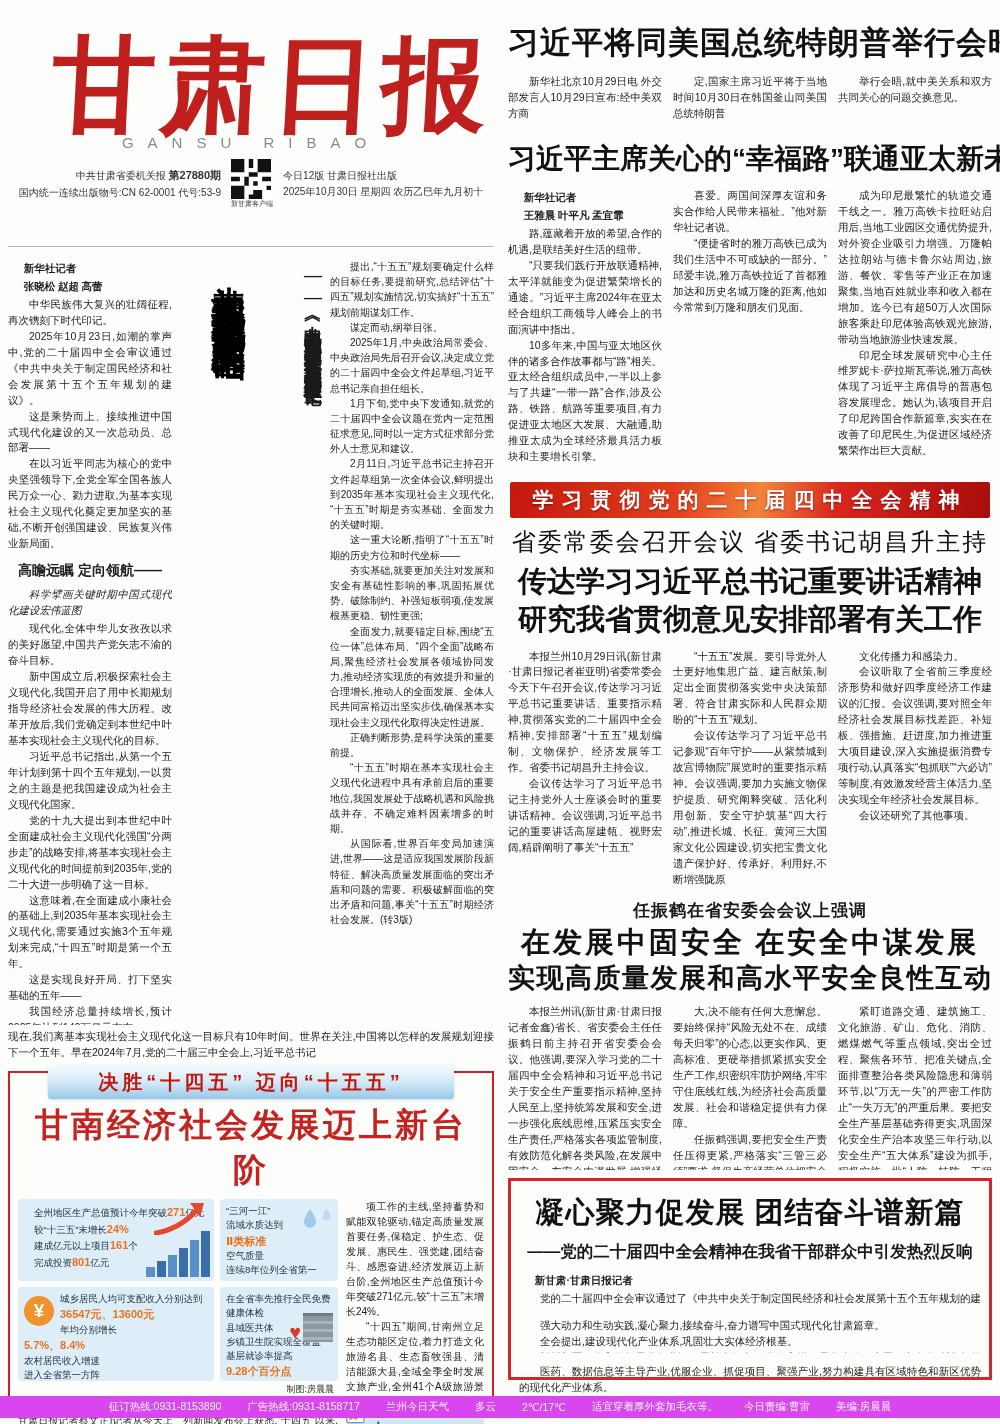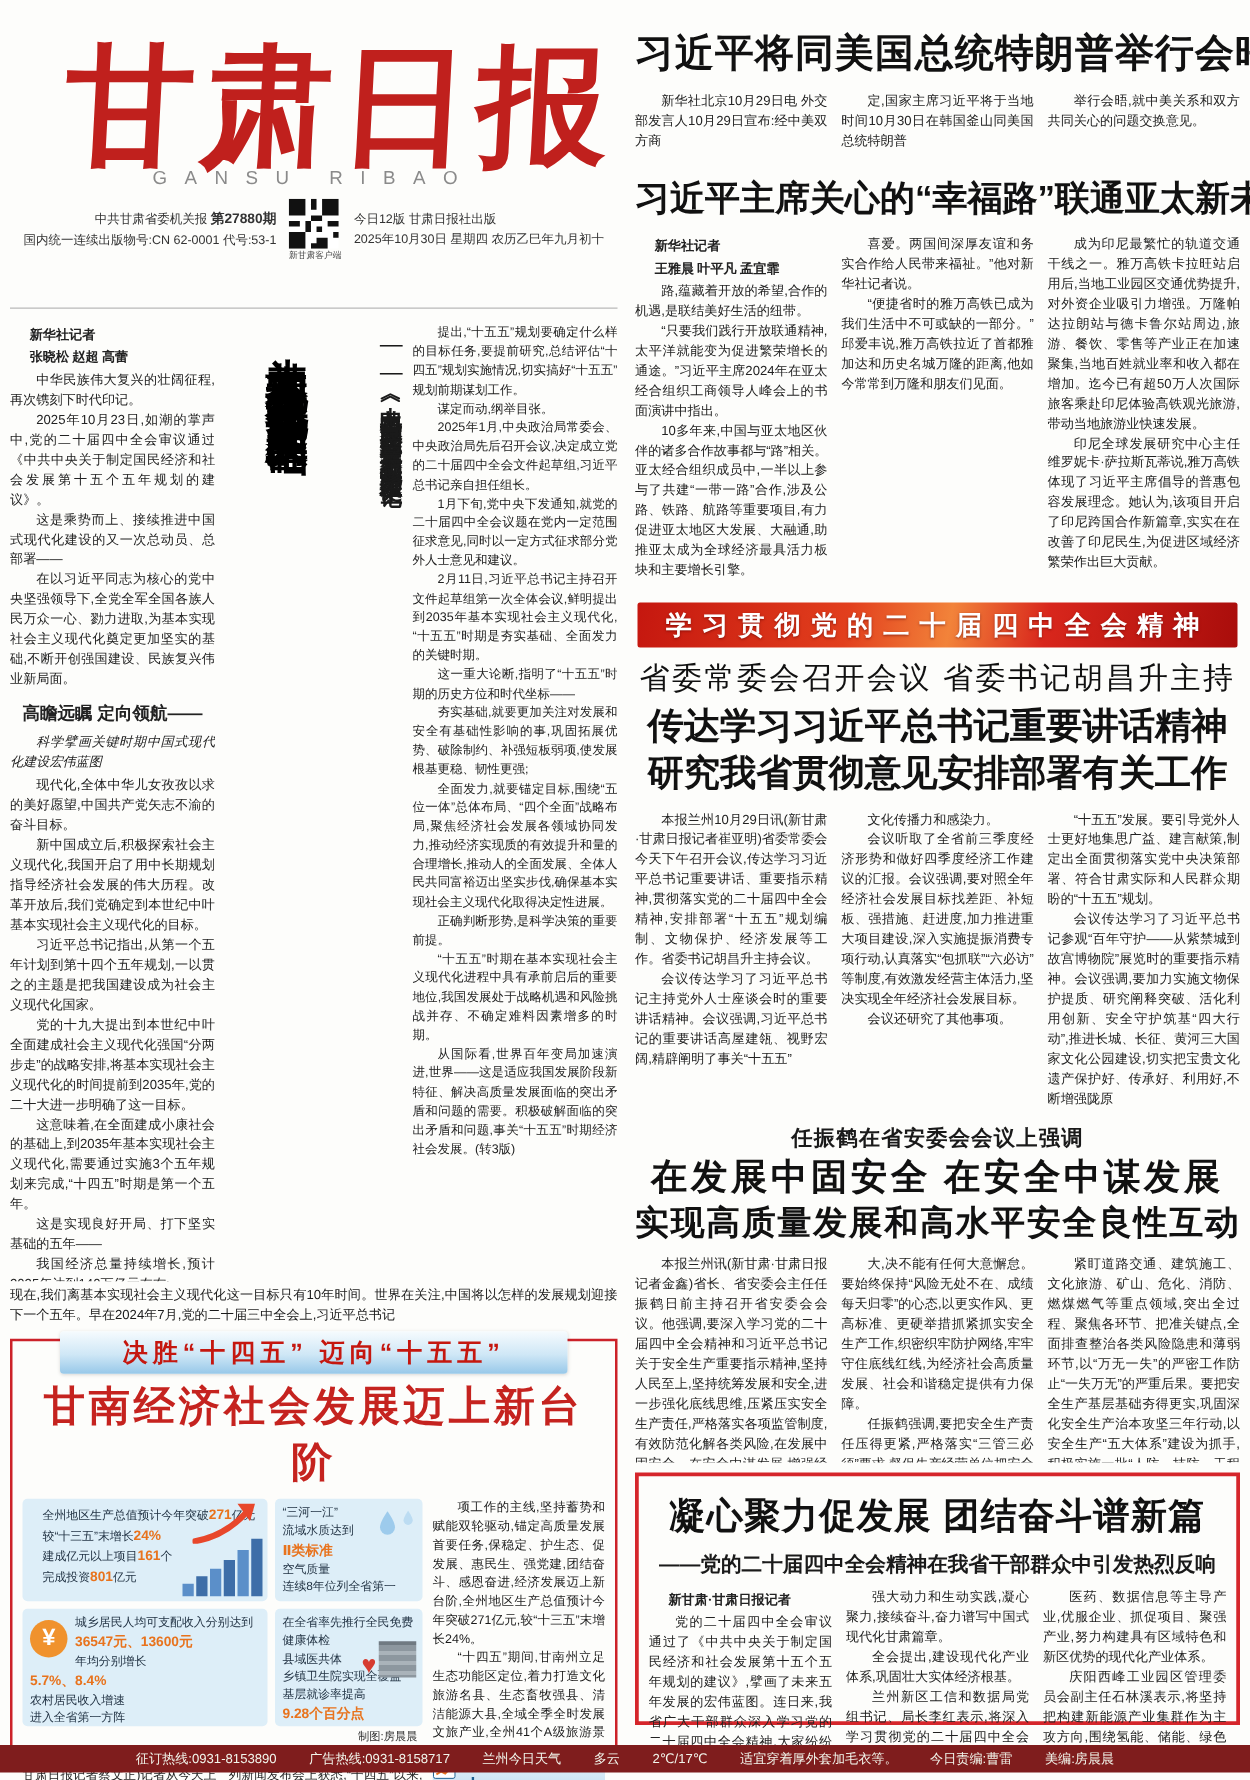--- a/index.html
+++ b/index.html
@@ -42,21 +42,21 @@
   .body-swcw{height:240px;}
   .kicker2{text-align:center;font-size:17px;font-weight:bold;margin:10px 0 2px;letter-spacing:1px;}
   .h-rzh{font-family:"Liberation Serif","DejaVu Serif",serif;font-weight:900;font-size:29px;letter-spacing:3px;line-height:1.3;margin:2px 0 8px;}
   .h-rzh .l2{font-size:27px;letter-spacing:1.5px;}
   .body-rzh{height:166px;}
 
   
   .nxjl{border:3px solid #d5262b;margin-top:8px;padding:8px 8px 6px;height:182px;}
   .h-nxjl{font-size:29px;letter-spacing:1px;margin:4px 0 8px;}
   .sub-nxjl{text-align:center;font-weight:bold;font-size:16.5px;margin:0 0 8px;}
-  .body-nxjl{height:128px;}
+  .body-nxjl{height:128px;flex-direction:column;}
 
   
   .leftart{display:flex;gap:8px;height:766px;margin-top:12px;overflow:hidden;}
   .lcol1{width:186px;}
   .lcol2{width:158px;font-size:10px;}
   .vhead{width:64px;writing-mode:vertical-rl;text-orientation:upright;font-weight:900;font-size:34px;
     letter-spacing:3px;color:#000;line-height:1;margin:0 2px;}
   .vsub{width:66px;writing-mode:vertical-rl;text-orientation:upright;font-weight:bold;font-size:18px;
     font-family:"Liberation Serif","DejaVu Serif",serif;letter-spacing:2px;line-height:1.1;padding-top:6px;}
   .lbottom{font-size:10.5px;line-height:1.5;text-align:justify;margin-top:4px;height:32px;overflow:hidden;}
@@ -84,39 +84,39 @@
   .bldg{width:30px;height:26px;background:repeating-linear-gradient(180deg,#8d979f 0 5px,#aab3ba 5px 8px);border-top:3px solid #707a82;}
   .gn-credit{text-align:right;font-size:9px;color:#333;margin:2px 4px 2px 0;font-weight:normal;}
   .gn-bottom{display:flex;gap:10px;margin-top:2px;}
   .gn-bottom .col{font-size:10px;}
   .gn-right{width:152px;font-size:10px;line-height:1.5;text-align:justify;overflow:hidden;}
   .gn-right .p{margin:0;text-indent:2em;}
   .badge{margin-top:6px;height:34px;background:linear-gradient(180deg,#eaf5fc,#c3def1);border-radius:4px;
     display:flex;align-items:center;justify-content:center;gap:6px;color:#1b5e8f;font-weight:900;font-size:17px;letter-spacing:2px;}
 
   
-  .botbar{position:absolute;left:0;bottom:6px;width:1000px;height:22px;background:#7f1d1d;
+  .botbar{position:absolute;left:0;bottom:6px;width:1000px;height:22px;background:#d946ef;
     display:flex;align-items:center;justify-content:center;gap:26px;font-size:10.5px;color:#f2f6ec;}
 </style>
 </head>
 <body>
 
 <div id="paper">
   <div class="inner">
 
     <div class="halfL">
 
       <div class="masthead">
         <div class="brand">甘肃日报</div>
         <div class="latin">GANSU RIBAO</div>
         <div class="mh-info">
           <div class="mh-block" style="text-align:right;">
             <div><span>中共甘肃省委机关报</span>
               <b>第27880期</b></div>
-            <div>国内统一连续出版物号:CN 62-0001 代号:53-1</div>
+            <div>国内统一连续出版物号:CN 62-0001 代号:53-9</div>
           </div>
           <div>
             <svg class="qr" viewBox="0 0 9 9">
               <rect x="0" y="0" width="9" height="9" fill="#fff"></rect>
               <path fill="#111" d="M0 0h3v3H0zM6 0h3v3H6zM0 6h3v3H0zM1 1h1v1H1zM7 1h1v1H7zM1 7h1v1H1zM4 0h1v2H4zM4 3h2v1H4zM0 4h2v1H0zM3 4h1v2H3zM5 5h1v1H5zM7 4h2v1H7zM5 7h2v2H5zM8 6h1v1H8zM4 8h1v1H4z"></path>
             </svg>
             <div class="qr-cap">新甘肃客户端</div>
           </div>
           <div class="mh-block">
             <div>今日12版 甘肃日报社出版</div>
@@ -290,27 +290,27 @@
       <div class="hl-black h-swcw">
         <div>传达学习习近平总书记重要讲话精神</div>
         <div>研究我省贯彻意见安排部署有关工作</div>
       </div>
       <div class="cols body-swcw">
         <div class="col">
             <p class="p">本报兰州10月29日讯(新甘肃·甘肃日报记者崔亚明)省委常委会今天下午召开会议,传达学习习近平总书记重要讲话、重要指示精神,贯彻落实党的二十届四中全会精神,安排部署“十五五”规划编制、文物保护、经济发展等工作。省委书记胡昌升主持会议。</p>
             <p class="p">会议传达学习了习近平总书记主持党外人士座谈会时的重要讲话精神。会议强调,习近平总书记的重要讲话高屋建瓴、视野宏阔,精辟阐明了事关“十五五”</p>
           </div>
         <div class="col">
+            <p class="p">“十五五”发展。要引导党外人士更好地集思广益、建言献策,制定出全面贯彻落实党中央决策部署、符合甘肃实际和人民群众期盼的“十五五”规划。</p>
+            <p class="p">会议传达学习了习近平总书记参观“百年守护——从紫禁城到故宫博物院”展览时的重要指示精神。会议强调,要加力实施文物保护提质、研究阐释突破、活化利用创新、安全守护筑基“四大行动”,推进长城、长征、黄河三大国家文化公园建设,切实把宝贵文化遗产保护好、传承好、利用好,不断增强陇原</p>
+          </div>
+        <div class="col">
             <p class="p">文化传播力和感染力。</p>
             <p class="p">会议听取了全省前三季度经济形势和做好四季度经济工作建议的汇报。会议强调,要对照全年经济社会发展目标找差距、补短板、强措施、赶进度,加力推进重大项目建设,深入实施提振消费专项行动,认真落实“包抓联”“六必访”等制度,有效激发经营主体活力,坚决实现全年经济社会发展目标。</p>
             <p class="p">会议还研究了其他事项。</p>
-          </div>
-        <div class="col">
-            <p class="p">“十五五”发展。要引导党外人士更好地集思广益、建言献策,制定出全面贯彻落实党中央决策部署、符合甘肃实际和人民群众期盼的“十五五”规划。</p>
-            <p class="p">会议传达学习了习近平总书记参观“百年守护——从紫禁城到故宫博物院”展览时的重要指示精神。会议强调,要加力实施文物保护提质、研究阐释突破、活化利用创新、安全守护筑基“四大行动”,推进长城、长征、黄河三大国家文化公园建设,切实把宝贵文化遗产保护好、传承好、利用好,不断增强陇原</p>
           </div>
       </div>
 
       <div class="kicker2">任振鹤在省安委会会议上强调</div>
       <div class="hl-black h-rzh">
         <div>在发展中固安全 在安全中谋发展</div>
         <div class="l2">实现高质量发展和高水平安全良性互动</div>
       </div>
       <div class="cols body-rzh">
         <div class="col">

